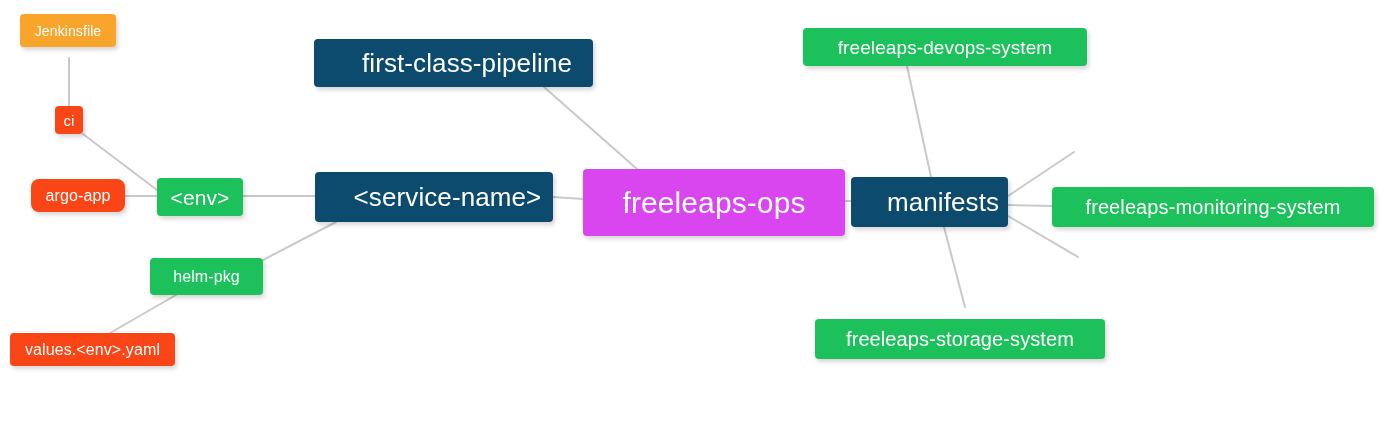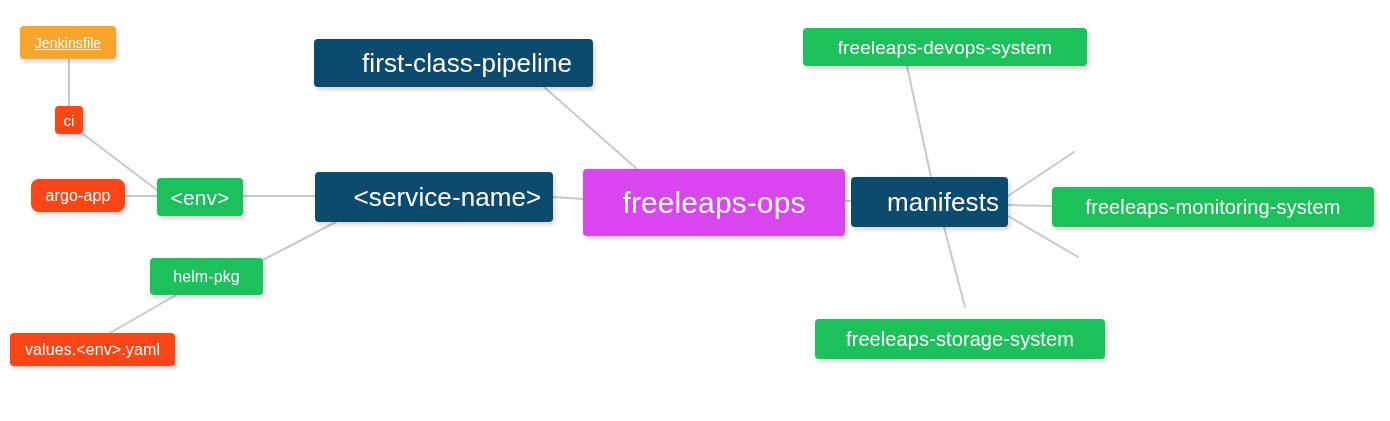--- a/index.html
+++ b/index.html
@@ -81,21 +81,21 @@
     </div>
     <div class="node n-green" style="left: 157px; top: 178px; width: 86px; height: 38px; font-size: 21px; justify-content: center;">
       <span>&lt;env&gt;</span>
     </div>
     <div class="node n-green" style="left: 150px; top: 258px; width: 113px; height: 37px; font-size: 16px;">
       <span>helm-pkg</span>
     </div>
     <div class="node n-red" style="left: 55px; top: 106px; width: 28px; height: 28px; font-size: 15px;">
       <span>ci</span>
     </div>
-    <div class="node n-orange" style="left: 20px; top: 26px; width: 96px; height: 33px; font-size: 14px; text-decoration: underline;">
+    <div class="node n-orange" style="left: 20px; top: 14px; width: 96px; height: 33px; font-size: 14px;">
       <span>Jenkinsfile</span>
     </div>
     <div class="node n-red" style="left: 31px; top: 179px; width: 94px; height: 33px; font-size: 16px; border-radius: 8px;">
       <span>argo-app</span>
     </div>
     <div class="node n-red" style="left: 10px; top: 333px; width: 165px; height: 33px; font-size: 16px;">
       <span>values.&lt;env&gt;.yaml</span>
     </div>
     <div class="node n-green" style="left: 803px; top: 28px; width: 284px; height: 38px; font-size: 19px;">
       <span>freeleaps-devops-system</span>

